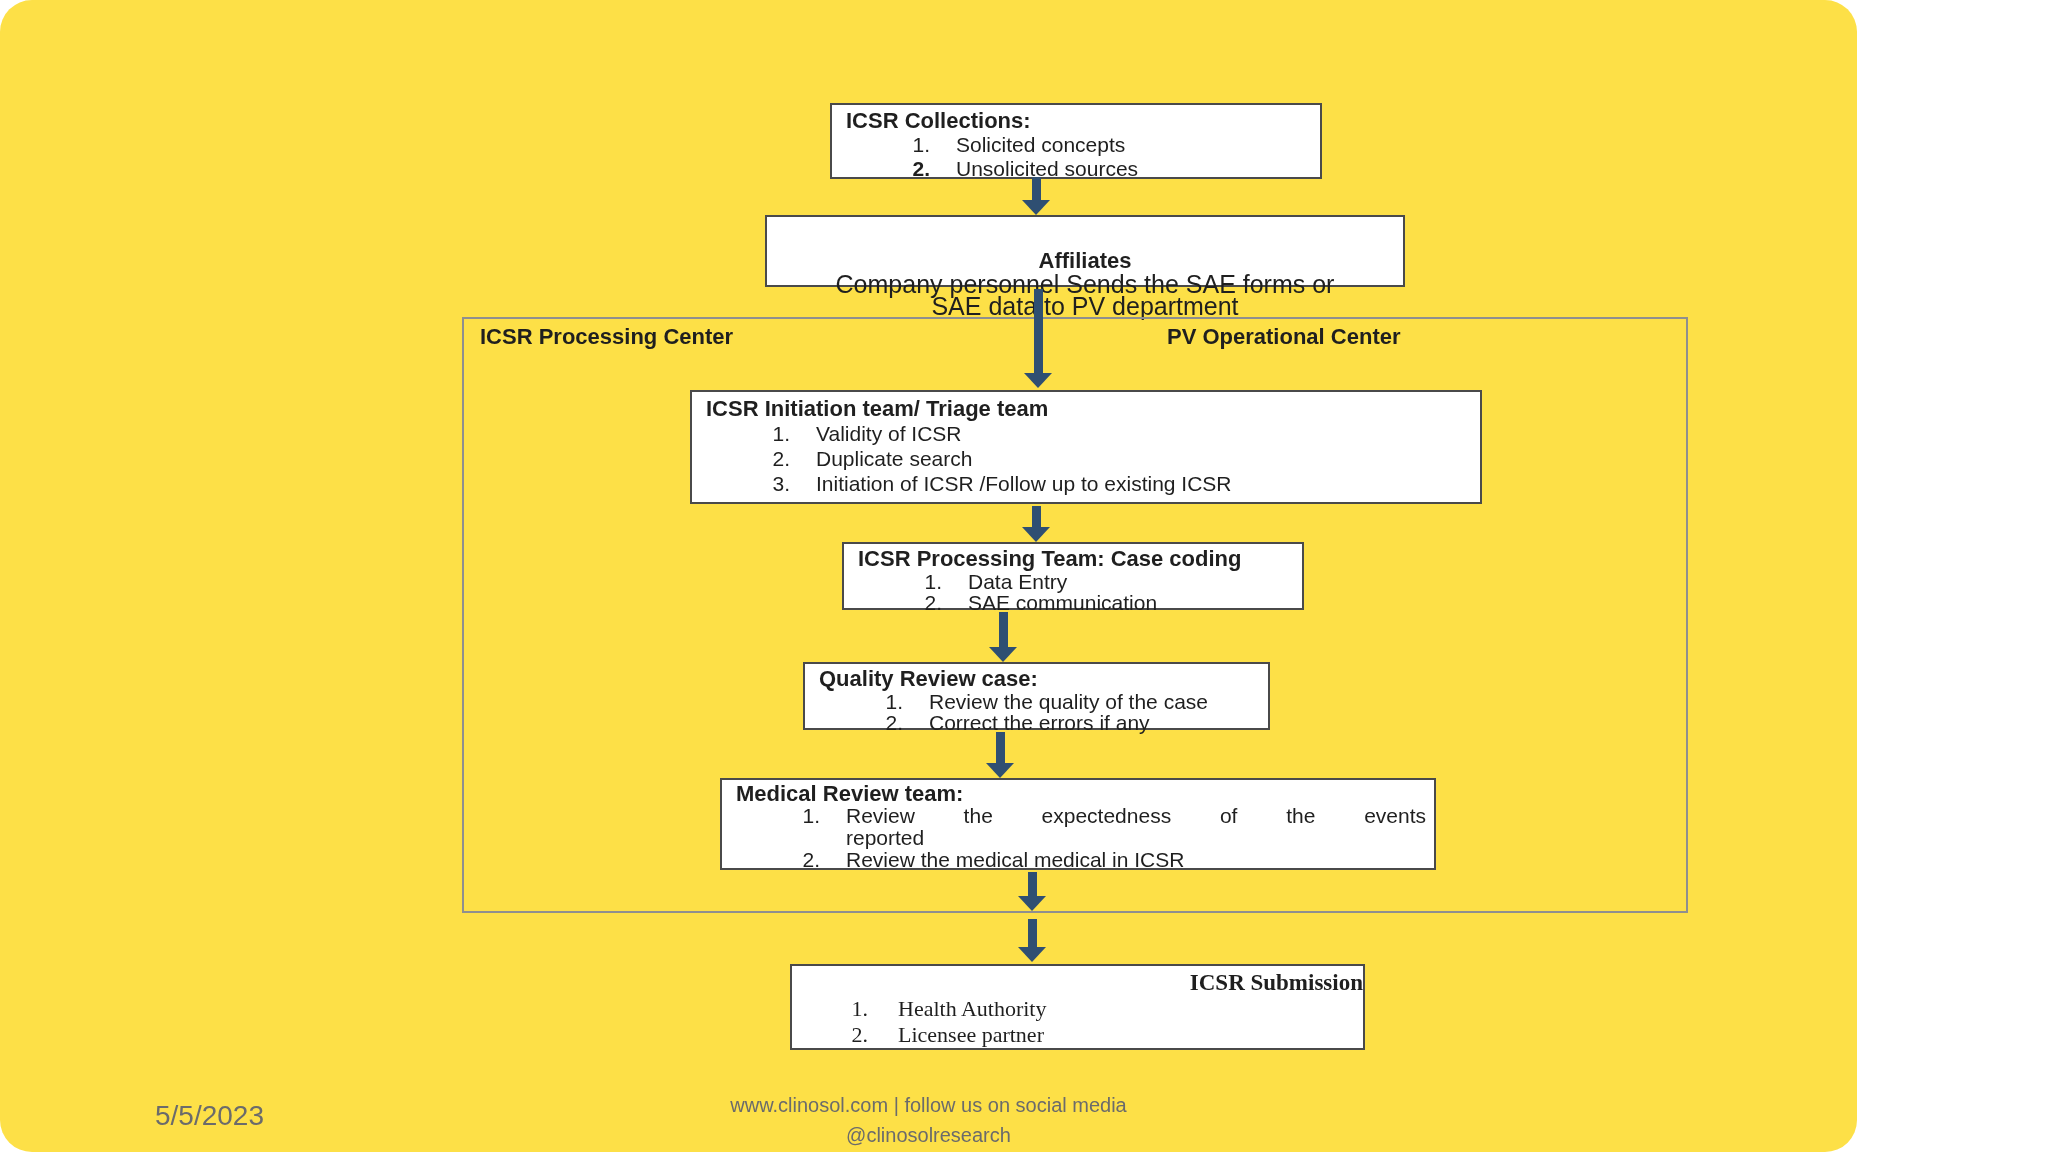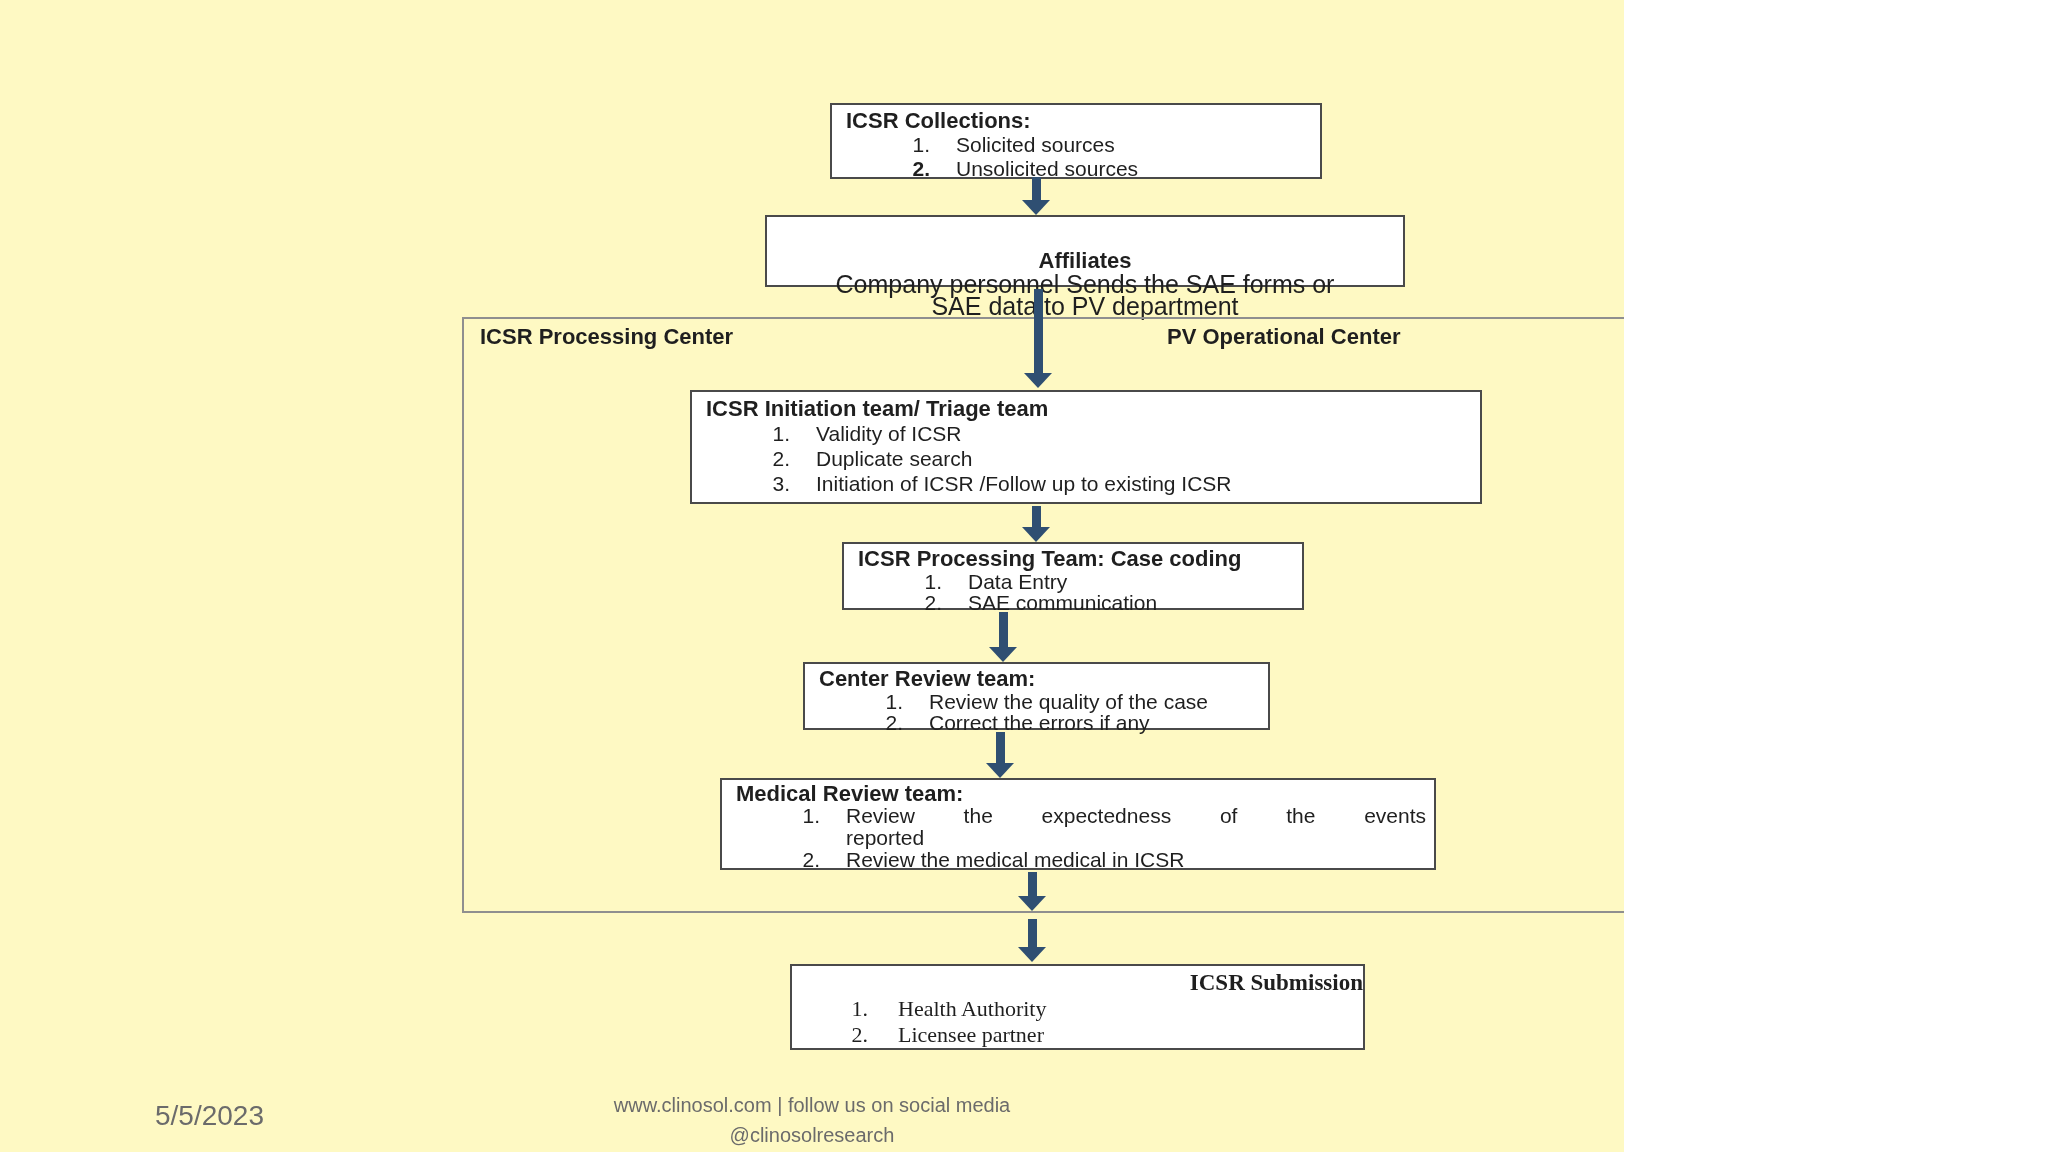--- a/index.html
+++ b/index.html
@@ -1,18 +1,18 @@
 <!DOCTYPE html>
 <html><head>
 <meta charset="utf-8">
 <style>
   html,body { margin:0; padding:0; background:#ffffff; }
   .slide {
-    position:relative; width:1624px; height:1152px; background:#fef9c3;
-    font-family:"Liberation Sans", sans-serif; color:#1f1f1f; overflow:hidden;
+    position:relative; width:1857px; height:1152px; background:#fde047;
+    font-family:"Liberation Sans", sans-serif; color:#1f1f1f; overflow:hidden;border-radius:32px;
   }
   
   .box {
     position:absolute; background:#ffffff; border:2px solid #4a4a4a;
     box-sizing:border-box;
   }
   .box-title { font-weight:bold; font-size:22px; line-height:25px; }
   .li { display:flex; font-size:21px; line-height:25px; }
   .li .num { flex:none; width:26px; text-align:right; margin-right:26px; padding-left:58px; box-sizing:content-box; }
   .li .txt { flex:1; }
@@ -72,21 +72,21 @@
 </style>
 </head>
 <body>
 
 <div class="slide">
 
   <div class="box" id="box-collections">
     <div class="box-title">ICSR Collections:</div>
     <div class="li">
       <span class="num">1.</span>
-      <span class="txt">Solicited sources</span>
+      <span class="txt">Solicited concepts</span>
     </div>
     <div class="li">
       <span class="num bold-num">2.</span>
       <span class="txt">Unsolicited sources</span>
     </div>
   </div>
 
   <div class="arrow" id="arrow-1">
     <div class="stem"></div>
     <div class="head"></div>
@@ -140,21 +140,21 @@
       <span class="txt">SAE communication</span>
     </div>
   </div>
 
   <div class="arrow" id="arrow-4">
     <div class="stem"></div>
     <div class="head"></div>
   </div>
 
   <div class="box" id="box-quality">
-    <div class="box-title">Center Review team:</div>
+    <div class="box-title">Quality Review case:</div>
     <div class="li">
       <span class="num">1.</span>
       <span class="txt">Review the quality of the case</span>
     </div>
     <div class="li">
       <span class="num">2.</span>
       <span class="txt">Correct the errors if any</span>
     </div>
   </div>
 

